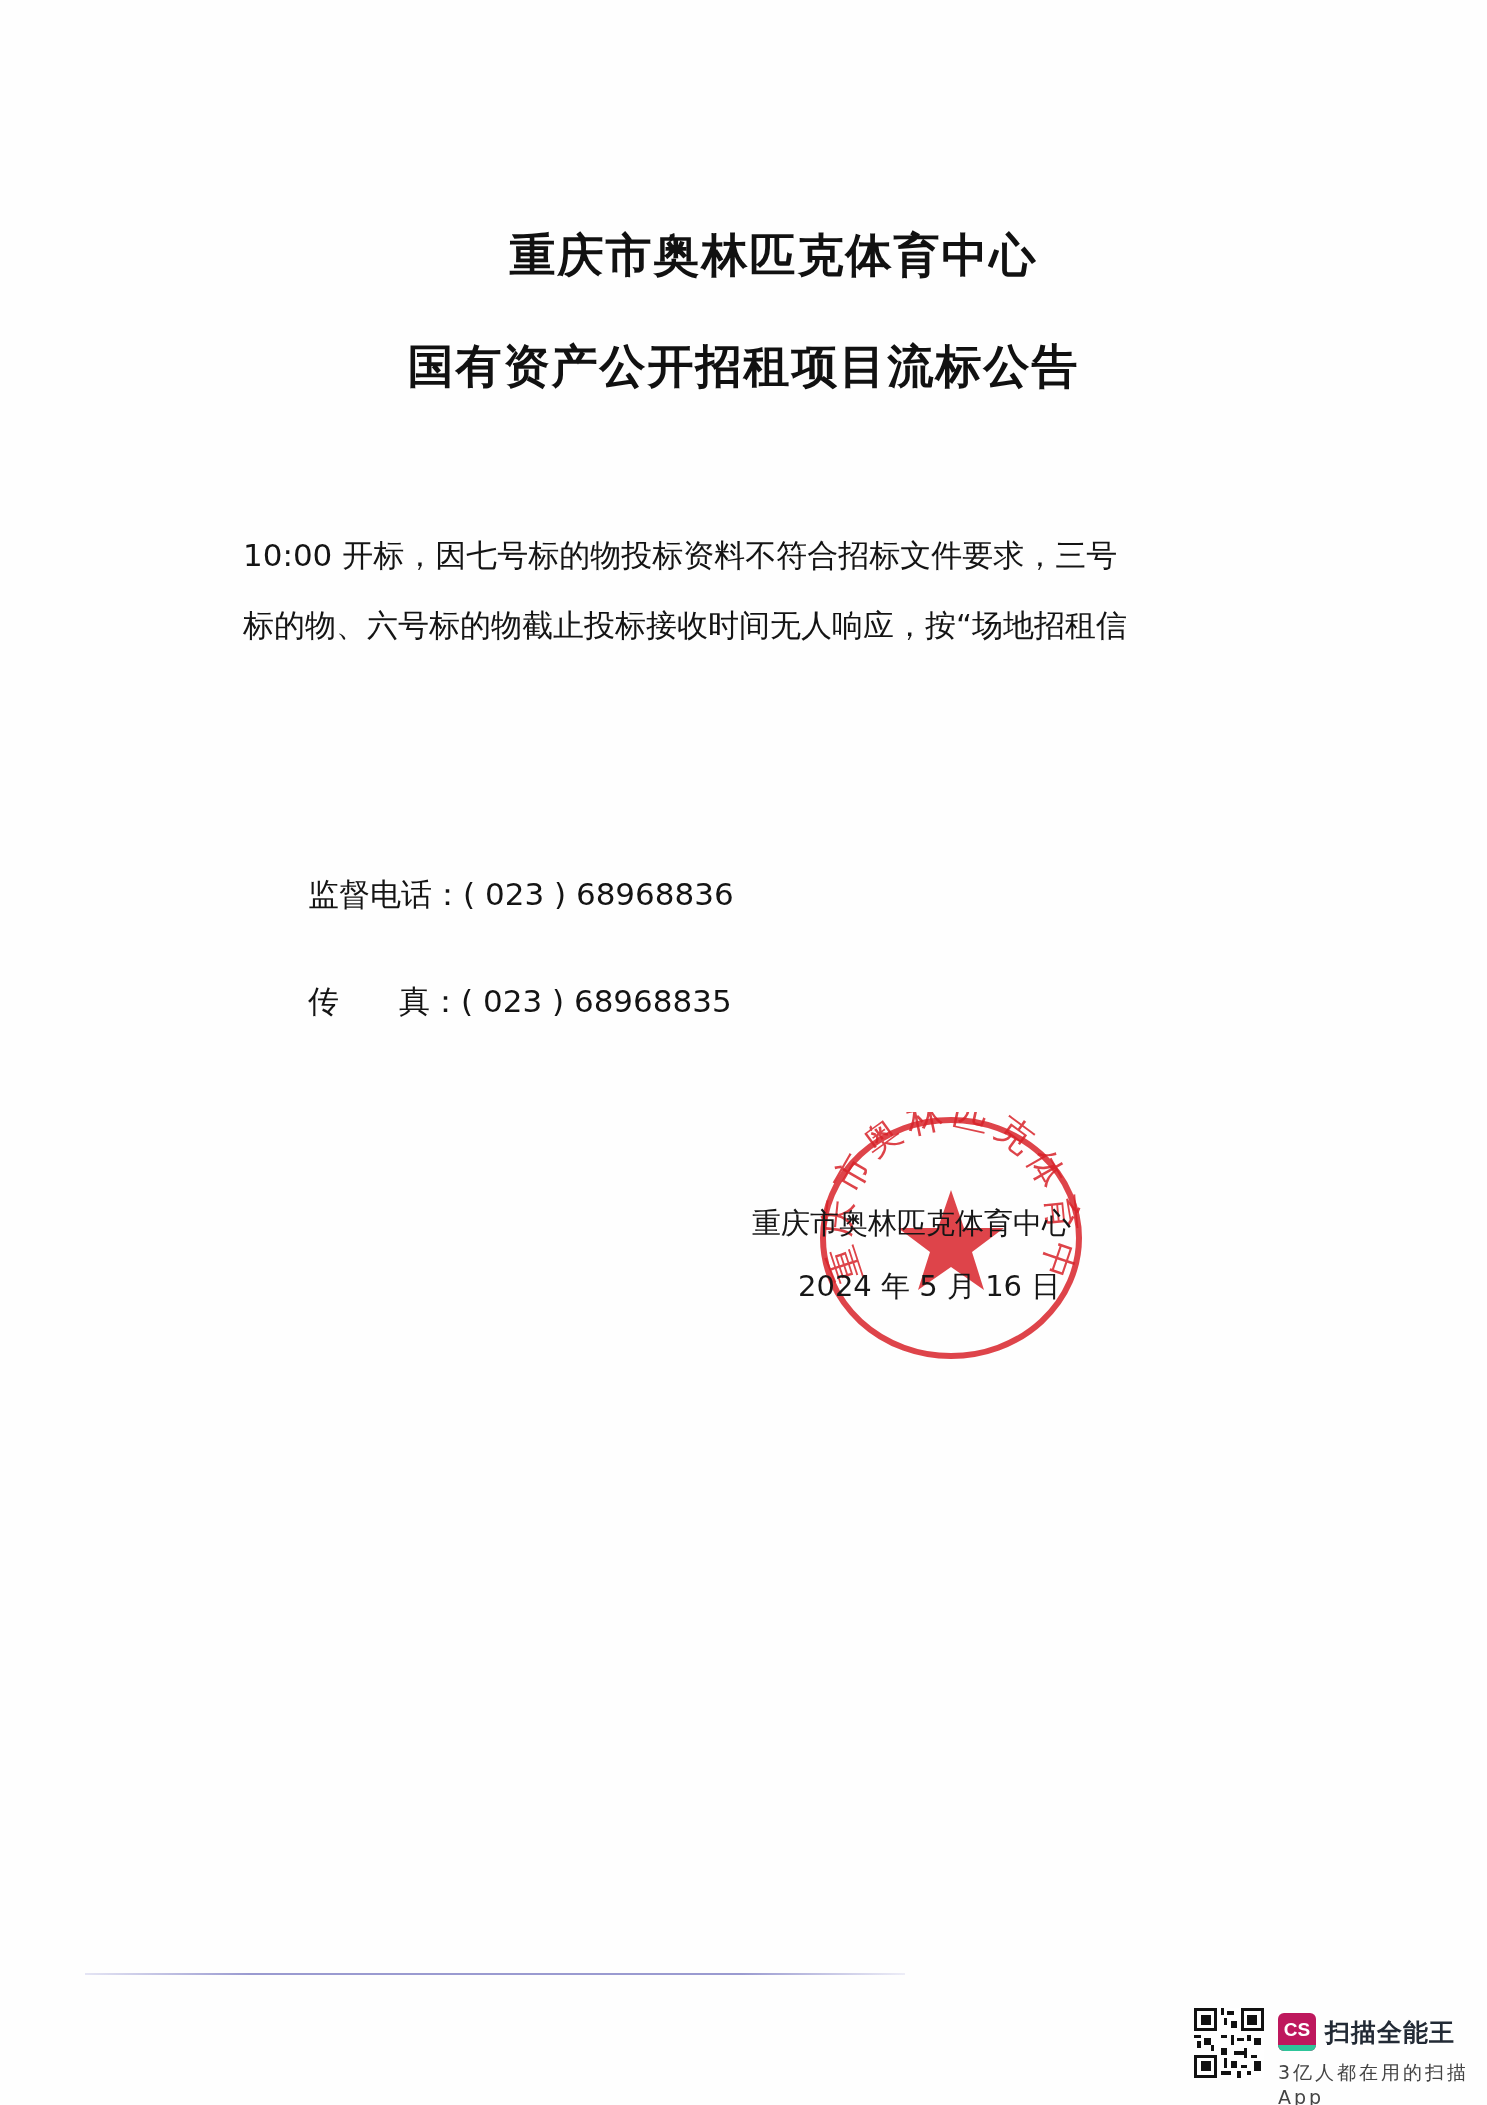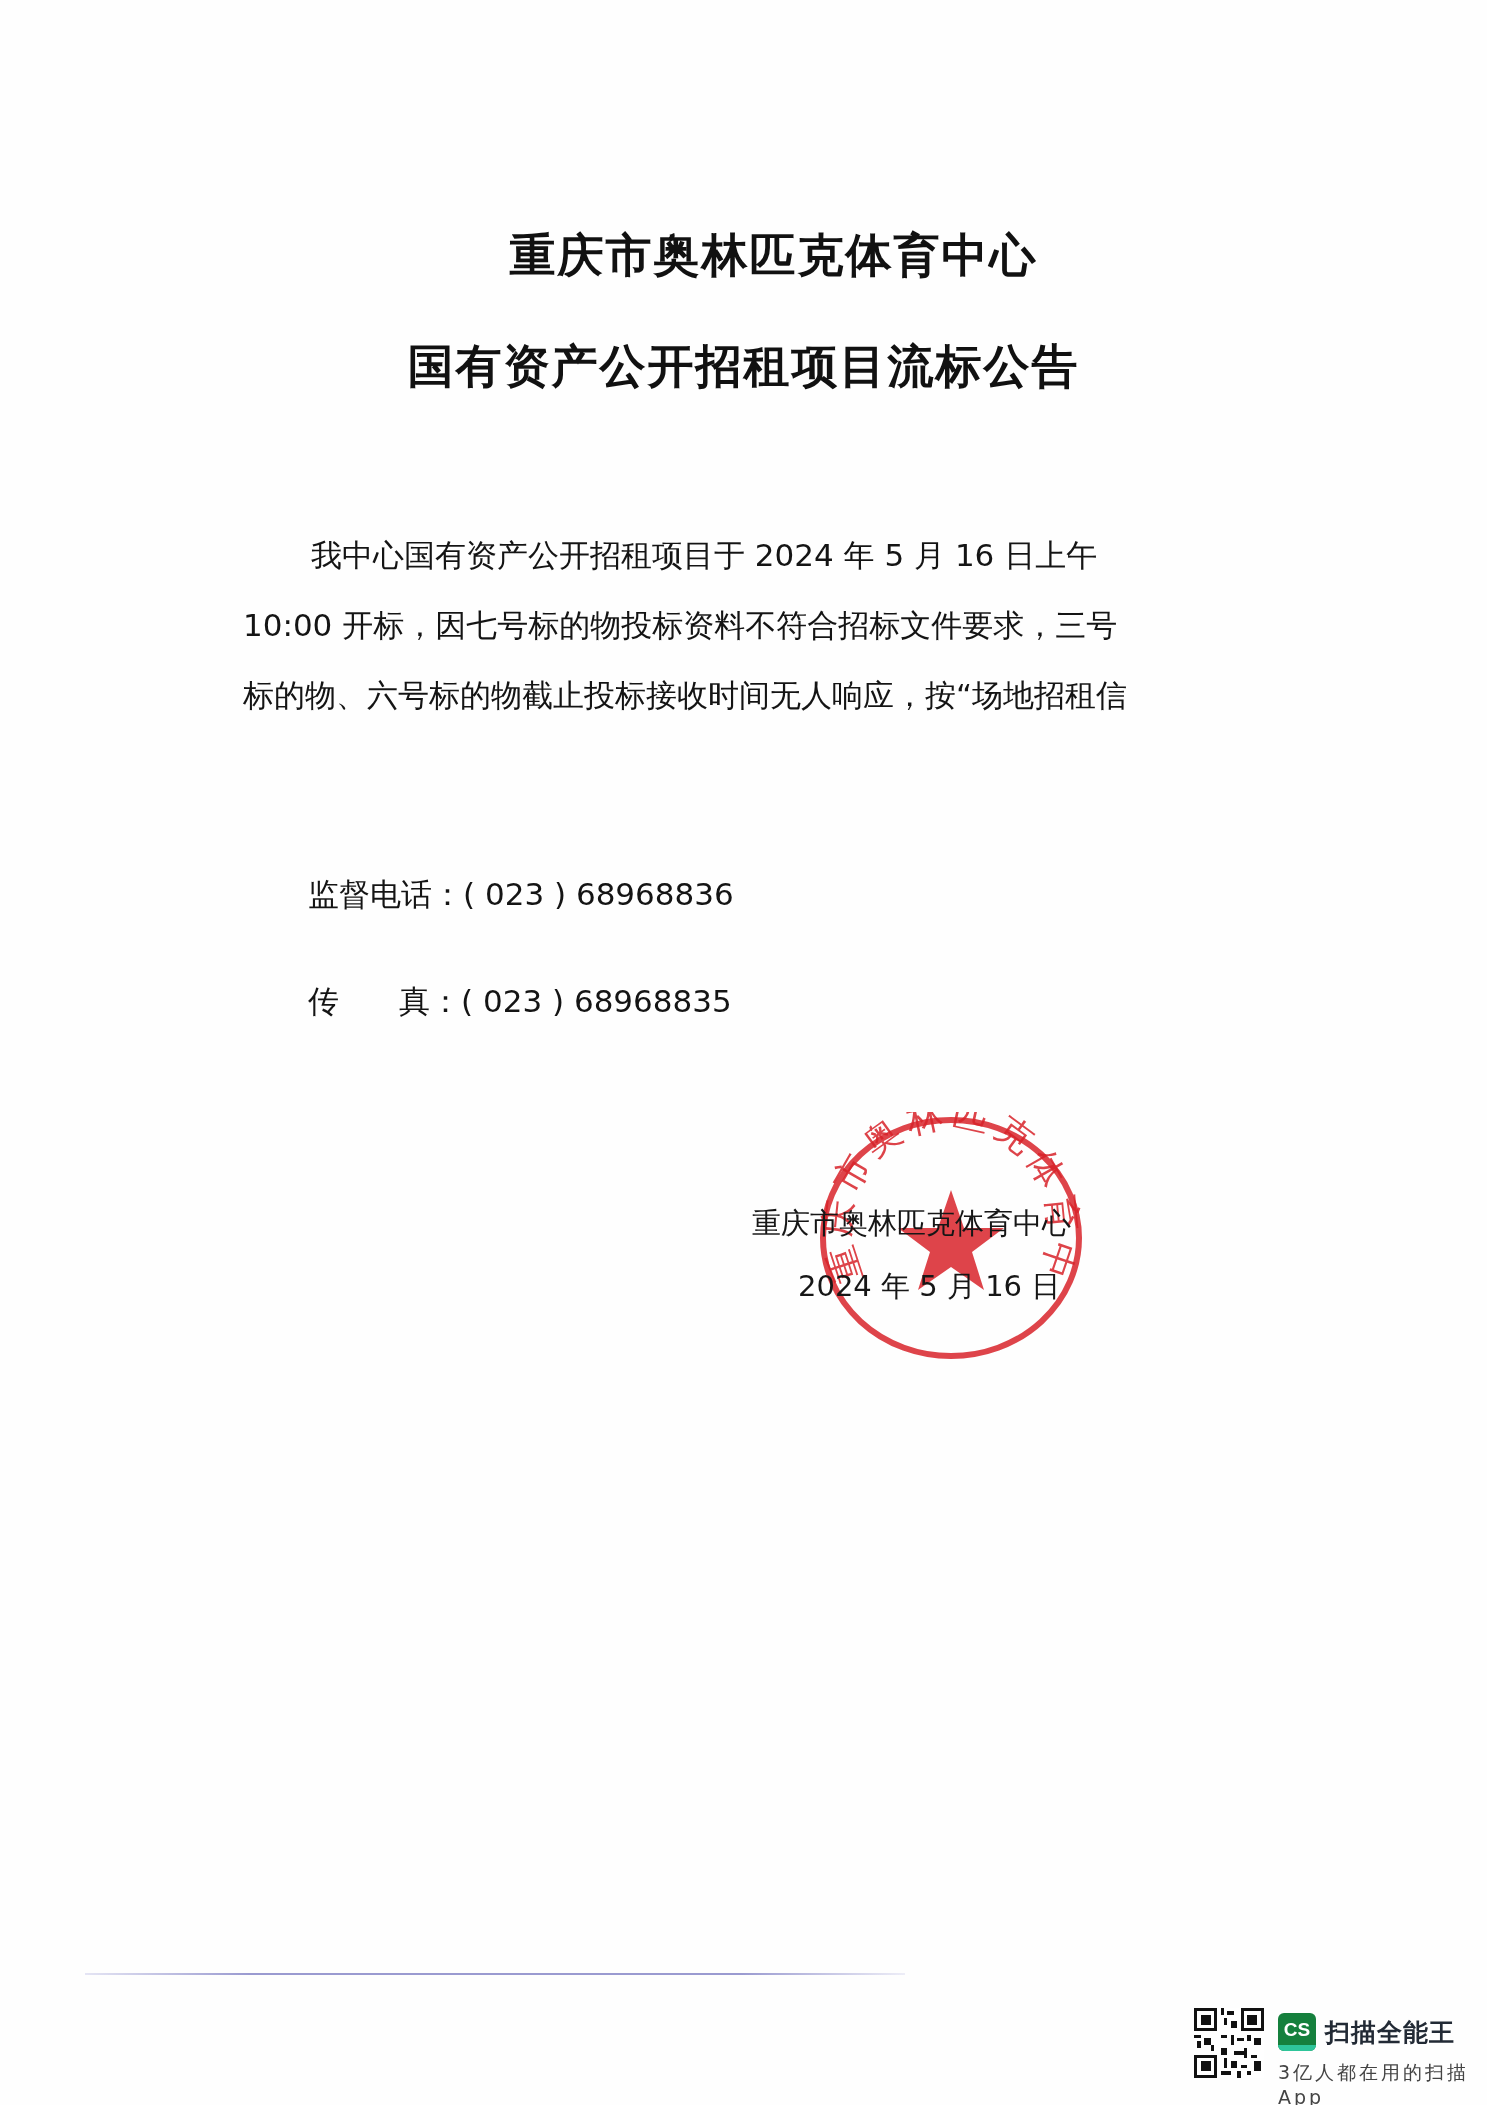--- a/index.html
+++ b/index.html
@@ -36,21 +36,21 @@
     .sig.s2 { left: 798px; top: 1267px; }
     .divider {
       position: absolute; left: 85px; top: 1973px; width: 820px; height: 2px;
       background: linear-gradient(90deg, rgba(170,170,220,0.3), #9a9ad0 20%, #9a9ad0 80%, rgba(170,170,220,0.2));
     }
     .footer-qr {
       position: absolute; left: 1194px; top: 2008px; width: 70px; height: 70px;
     }
     .cs-logo {
       position: absolute; left: 1278px; top: 2013px; width: 38px; height: 38px;
-      background: #15803d; border-radius: 6px; overflow: hidden;
+      background: #be185d; border-radius: 6px; overflow: hidden;
       color: #fff; font-weight: bold; font-size: 19px; text-align: center; line-height: 34px;
       font-family: "Liberation Sans", sans-serif;
     }
     .cs-logo::after {
       content: ""; position: absolute; left: 0; right: 0; bottom: 0; height: 6px; background: #2ec59a;
     }
     .cs-name {
       position: absolute; left: 1325px; top: 2016px; font-size: 25px; font-weight: bold; color: #222a35;
       letter-spacing: 1px;
     }
@@ -58,21 +58,20 @@
       position: absolute; left: 1278px; top: 2060px; font-size: 19px; color: #444; letter-spacing: 3px;
     }
   </style>
 </head>
 <body>
 
 <div class="title t1">重庆市奥林匹克体育中心</div>
 <div class="title t2">国有资产公开招租项目流标公告</div>
 
 <div class="para" style="top: 520px;">
-  <span class="line first">我中心国有资产公开招租项目于 2024 年 5 月 16 日上午</span>
   <span class="line">10:00 开标，因七号标的物投标资料不符合招标文件要求，三号</span>
   <span class="line">标的物、六号标的物截止投标接收时间无人响应，按“场地招租信</span>
 </div>
 
 <div class="contact c1">
   <span>监督电话</span><span>：</span><span>( 023 ) 68968836</span>
 </div>
 <div class="contact c2">
   <span>传</span><span class="gap"></span><span>真</span><span>：</span><span>( 023 ) 68968835</span>
 </div>

